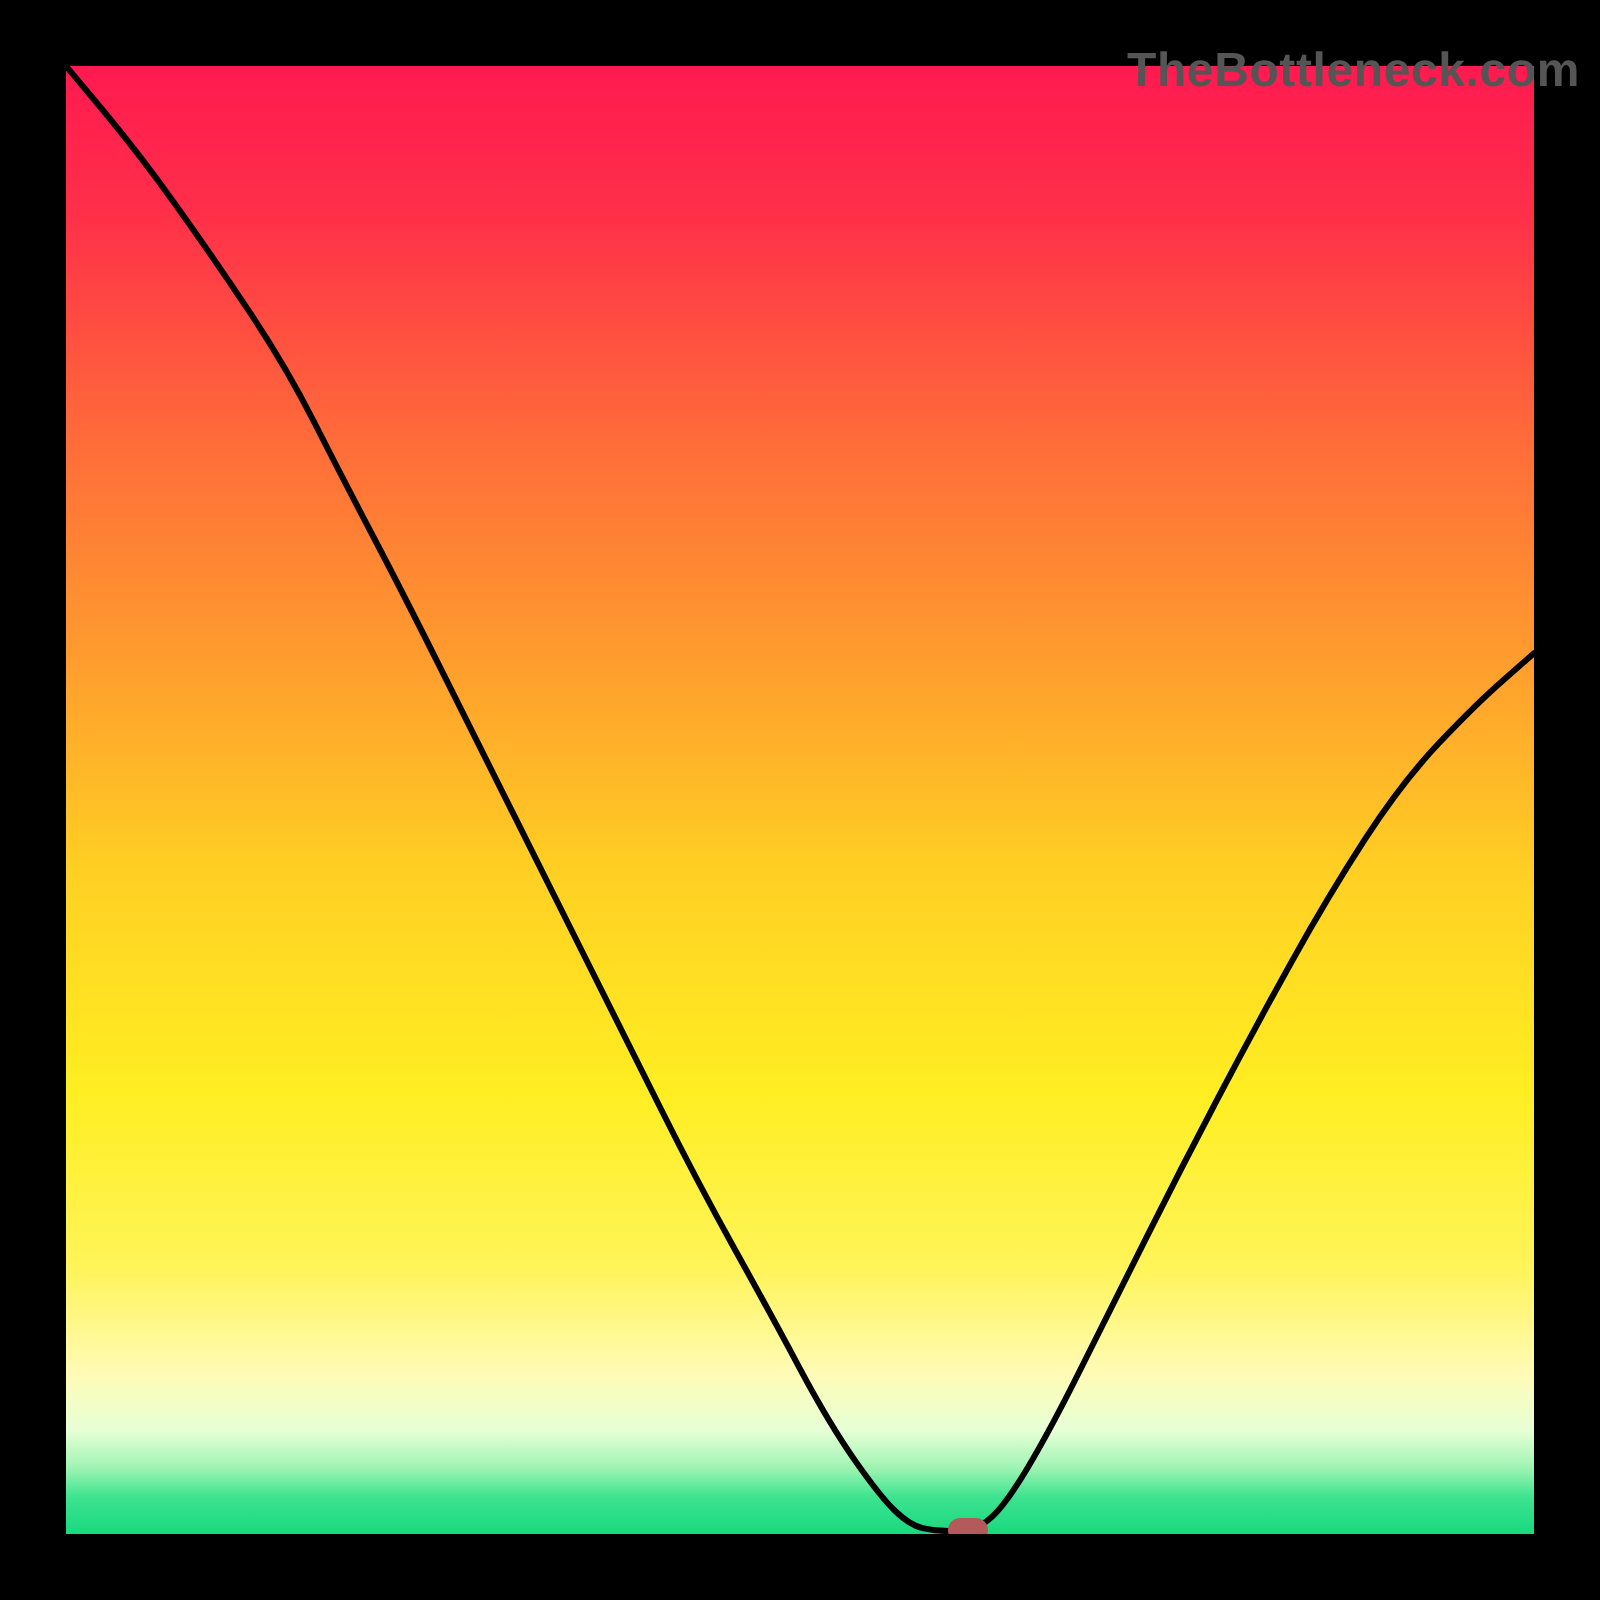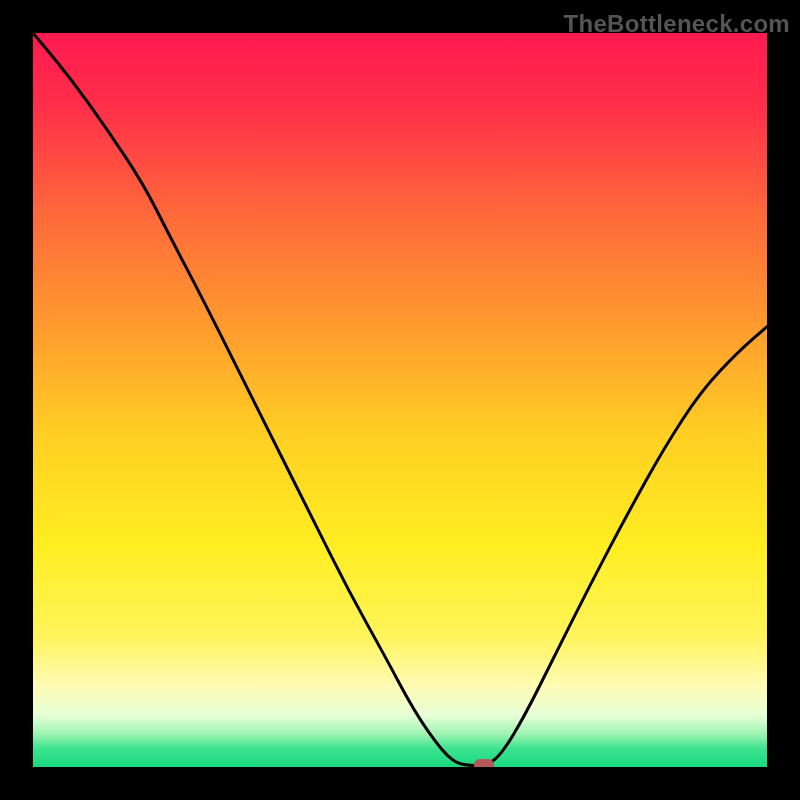--- a/index.html
+++ b/index.html
@@ -11,21 +11,21 @@
     font-family: Arial, Helvetica, sans-serif;
   }
   .frame {
     position: relative;
     width: 800px;
     height: 800px;
     background: #000;
   }
   .watermark {
     position: absolute;
-    top: 10px;
+    top: 22px;
     right: 10px;
     color: #555;
     font-size: 24px;
     font-weight: 600;
     letter-spacing: 0.3px;
     z-index: 5;
   }
   .plot {
     position: absolute;
     left: 33px;

